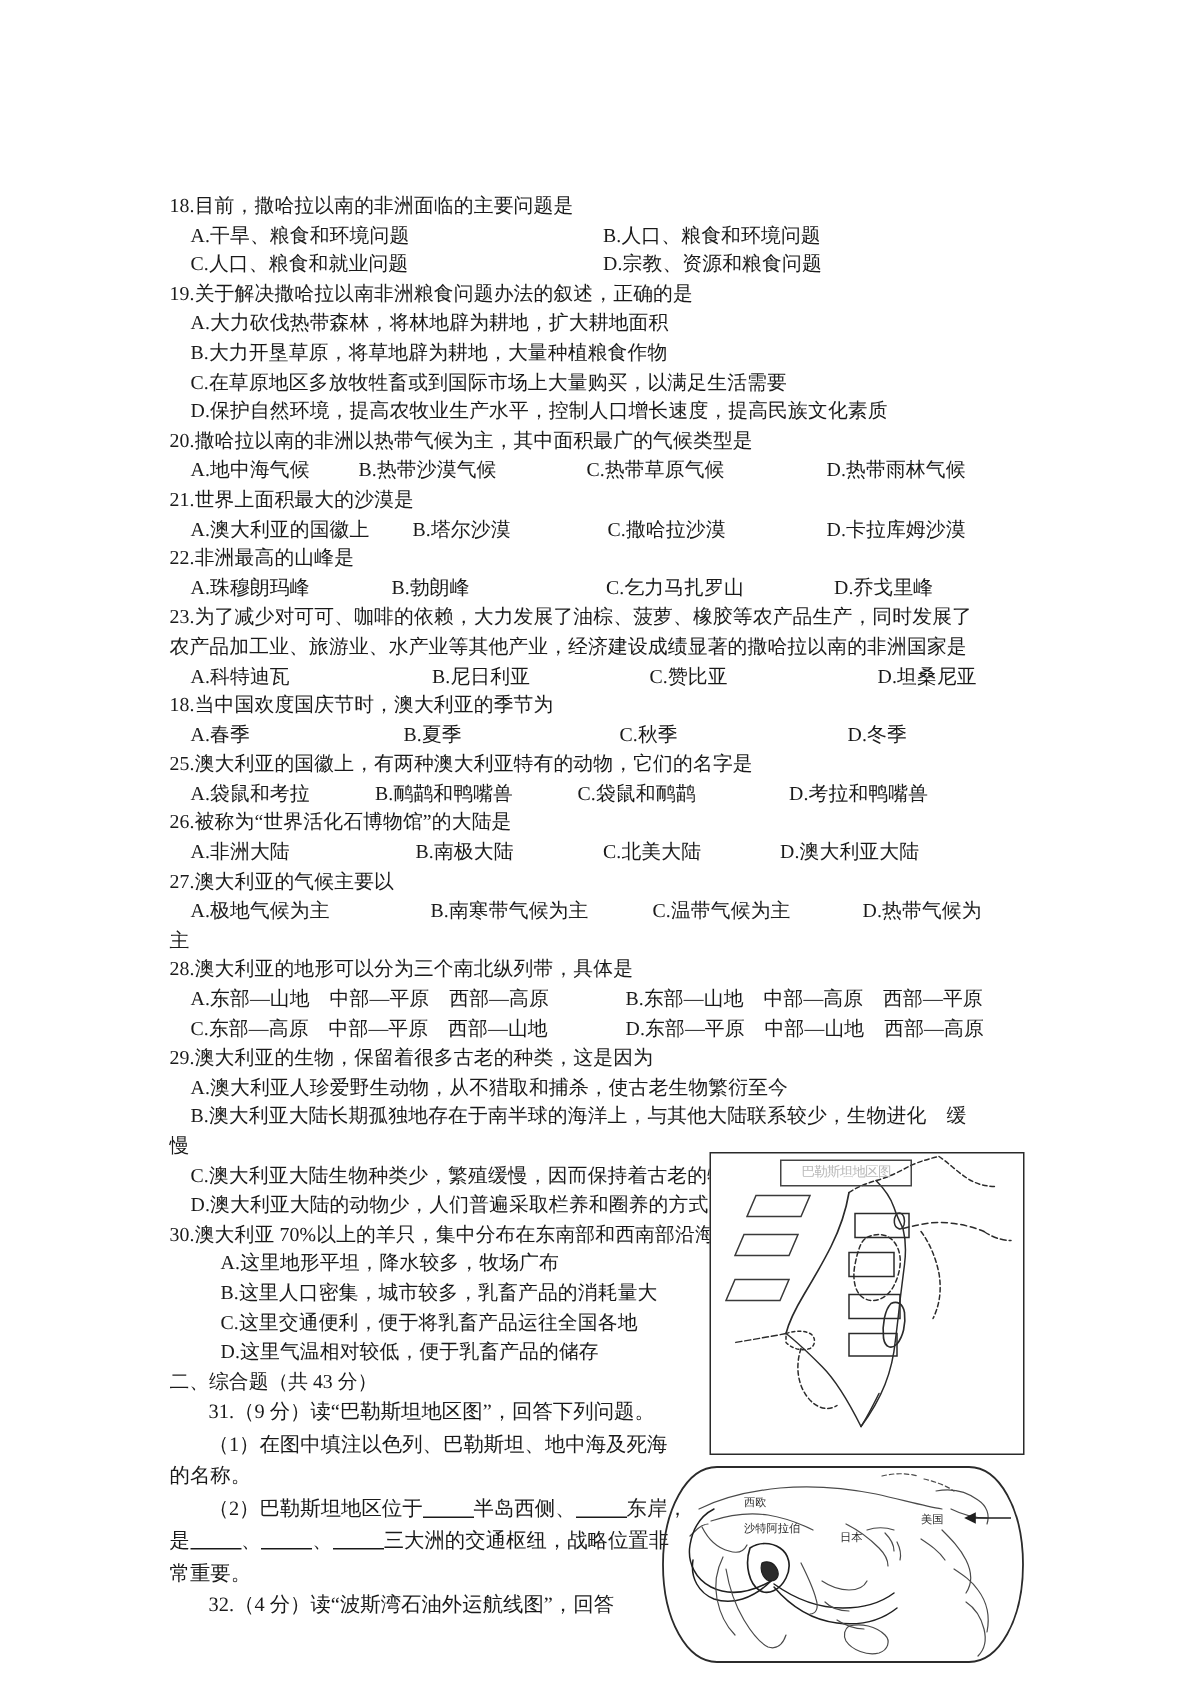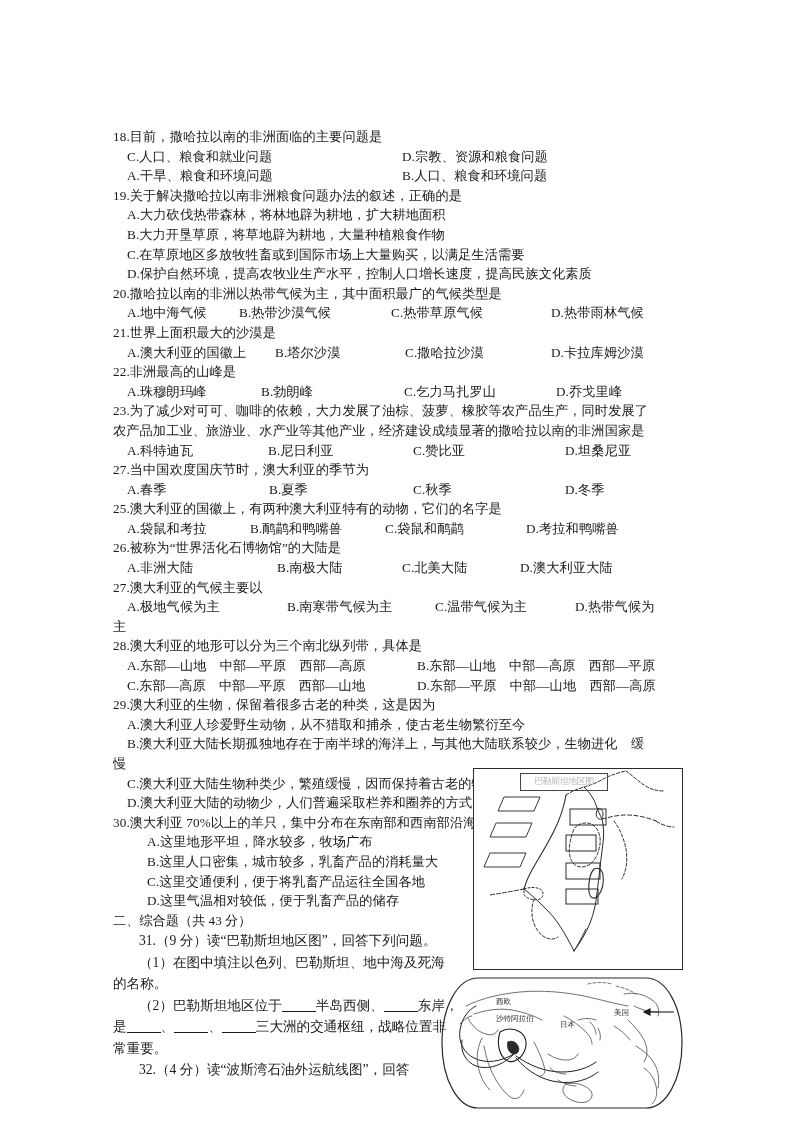--- a/index.html
+++ b/index.html
@@ -127,43 +127,43 @@
   }
 </style>
 </head>
 <body>
 
 <div class="page">
 
   <div class="content">
 
     <div class="q-line">18.目前，撒哈拉以南的非洲面临的主要问题是</div>
+    <div class="opt-line"><span style="display:inline-block;width:275px;">A.干旱、粮食和环境问题</span><span>B.人口、粮食和环境问题</span></div>
     <div class="opt-line"><span style="display:inline-block;width:275px;">C.人口、粮食和就业问题</span><span>D.宗教、资源和粮食问题</span></div>
-    <div class="opt-line"><span style="display:inline-block;width:275px;">A.干旱、粮食和环境问题</span><span>B.人口、粮食和环境问题</span></div>
 
     <div class="q-line">19.关于解决撒哈拉以南非洲粮食问题办法的叙述，正确的是</div>
     <div class="opt-line">A.大力砍伐热带森林，将林地辟为耕地，扩大耕地面积</div>
     <div class="opt-line">B.大力开垦草原，将草地辟为耕地，大量种植粮食作物</div>
     <div class="opt-line">C.在草原地区多放牧牲畜或到国际市场上大量购买，以满足生活需要</div>
     <div class="opt-line">D.保护自然环境，提高农牧业生产水平，控制人口增长速度，提高民族文化素质</div>
 
     <div class="q-line">20.撒哈拉以南的非洲以热带气候为主，其中面积最广的气候类型是</div>
     <div class="opt-line"><span style="display:inline-block;width:112px;">A.地中海气候</span><span style="display:inline-block;width:152px;">B.热带沙漠气候</span><span style="display:inline-block;width:160px;">C.热带草原气候</span><span>D.热带雨林气候</span></div>
 
     <div class="q-line">21.世界上面积最大的沙漠是</div>
     <div class="opt-line"><span style="display:inline-block;width:148px;">A.澳大利亚的国徽上</span><span style="display:inline-block;width:130px;">B.塔尔沙漠</span><span style="display:inline-block;width:146px;">C.撒哈拉沙漠</span><span>D.卡拉库姆沙漠</span></div>
 
     <div class="q-line">22.非洲最高的山峰是</div>
     <div class="opt-line"><span style="display:inline-block;width:134px;">A.珠穆朗玛峰</span><span style="display:inline-block;width:143px;">B.勃朗峰</span><span style="display:inline-block;width:152px;">C.乞力马扎罗山</span><span>D.乔戈里峰</span></div>
 
     <div class="q-line">23.为了减少对可可、咖啡的依赖，大力发展了油棕、菠萝、橡胶等农产品生产，同时发展了</div>
     <div class="cont-line">农产品加工业、旅游业、水产业等其他产业，经济建设成绩显著的撒哈拉以南的非洲国家是</div>
-    <div class="opt-line"><span style="display:inline-block;width:141px;">A.科特迪瓦</span><span style="display:inline-block;width:145px;">B.尼日利亚</span><span style="display:inline-block;width:152px;">C.赞比亚</span><span>D.坦桑尼亚</span></div>
-
-    <div class="q-line">27.当中国欢度国庆节时，澳大利亚的季节为</div>
+    <div class="opt-line"><span style="display:inline-block;width:141px;">A.科特迪瓦</span><span style="display:inline-block;width:145px;margin-left:20px;">B.尼日利亚</span><span style="display:inline-block;width:152px;">C.赞比亚</span><span>D.坦桑尼亚</span></div>
+
+    <div class="q-line">18.当中国欢度国庆节时，澳大利亚的季节为</div>
     <div class="opt-line"><span style="display:inline-block;width:142px;">A.春季</span><span style="display:inline-block;width:144px;">B.夏季</span><span style="display:inline-block;width:152px;">C.秋季</span><span>D.冬季</span></div>
 
     <div class="q-line">25.澳大利亚的国徽上，有两种澳大利亚特有的动物，它们的名字是</div>
     <div class="opt-line"><span style="display:inline-block;width:123px;">A.袋鼠和考拉</span><span style="display:inline-block;width:135px;">B.鸸鹋和鸭嘴兽</span><span style="display:inline-block;width:141px;">C.袋鼠和鸸鹋</span><span>D.考拉和鸭嘴兽</span></div>
 
     <div class="q-line">26.被称为“世界活化石博物馆”的大陆是</div>
     <div class="opt-line"><span style="display:inline-block;width:150px;">A.非洲大陆</span><span style="display:inline-block;width:125px;">B.南极大陆</span><span style="display:inline-block;width:118px;">C.北美大陆</span><span>D.澳大利亚大陆</span></div>
 
     <div class="q-line">27.澳大利亚的气候主要以</div>
     <div class="opt-line"><span style="display:inline-block;width:160px;">A.极地气候为主</span><span style="display:inline-block;width:148px;">B.南寒带气候为主</span><span style="display:inline-block;width:140px;">C.温带气候为主</span><span>D.热带气候为</span></div>

